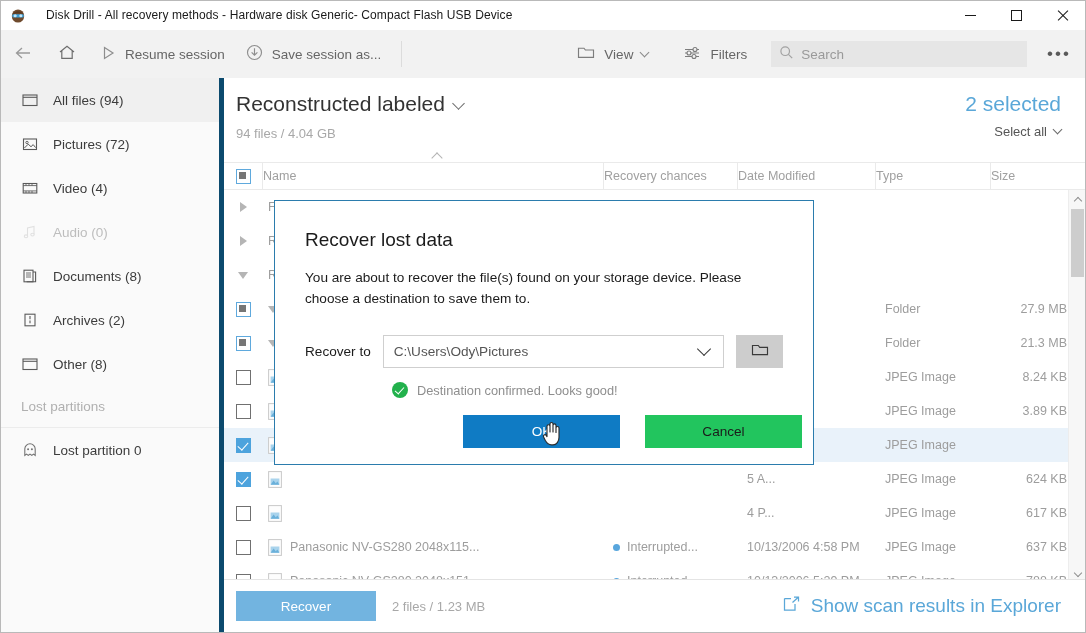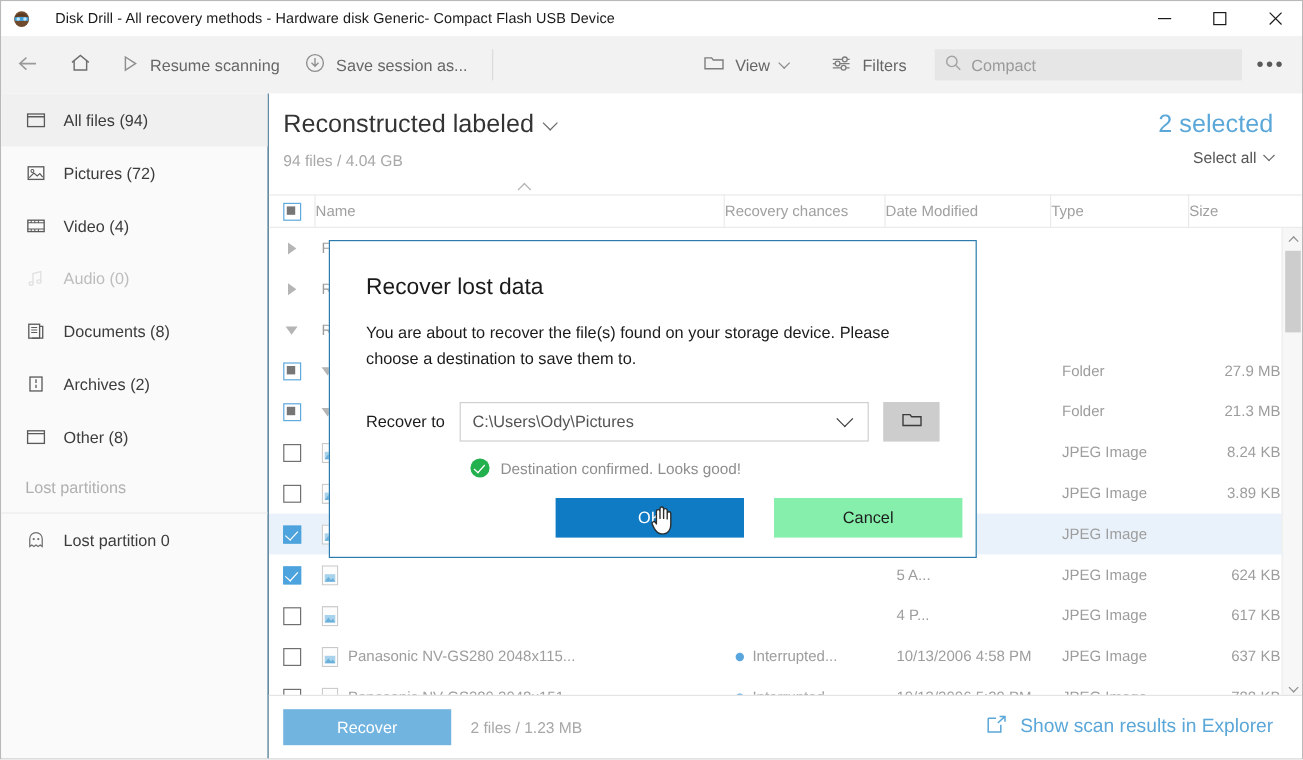--- a/index.html
+++ b/index.html
@@ -73,21 +73,21 @@
   }
   .more-btn {
     margin-left: auto; margin-right: 6px;
     width: 40px; height: 40px; display:flex; align-items:center;
     justify-content:center; color: #5a5a5a; font-size: 17px; letter-spacing: 2px;
   }
 
   
   .sidebar {
     position: absolute; top: 77px; left: 0; width: 223px; bottom: 0;
-    background: #fafafa; border-right: 1px solid #0c4a6e;
+    background: #fafafa; border-right: 5px solid #0c4a6e;
   }
   .side-item {
     height: 44px; display: flex; align-items: center;
     padding-left: 20px; gap: 14px;
     color: #3c3c3c; font-size: 13.5px;
   }
   .side-item.active { background: #f0f0f0; }
   .side-item.muted { color: #bdbdbd; }
   .side-item.muted .side-ico { opacity: .45; }
   .side-ico {
@@ -221,21 +221,21 @@
     display: flex; align-items: center; padding: 0 24px 0 12px;
   }
   .btn-recover {
     width: 140px; height: 30px; background: #72b4e0; color: #fff;
     font-size: 13.5px; display:flex; align-items:center; justify-content:center;
     border: none;
   }
   .bb-count { font-size: 13px; color: #a8a8a8; margin-left: 16px; }
   .bb-link {
     margin-left: auto; display:flex; align-items:center; gap: 10px;
-    color: #5aa7d8; font-size: 16px;
+    color: #5aa7d8; font-size: 19px;
   }
 
   
   .modal-root { position: absolute; inset: 0; }
   .modal {
     position: absolute; left: 273px; top: 199px;
     width: 540px; height: 265px;
     background: #fff; border: 1px solid #2b7cad;
     box-shadow: 0 0 0 0 rgba(0,0,0,0);
   }
@@ -280,21 +280,21 @@
   }
   .modal-actions {
     position: absolute; left: 188px; bottom: 16px;
     display: flex; gap: 25px;
   }
   .btn-ok {
     width: 157px; height: 33px; background: #0f7bc4; color: #fff;
     border: none; font-size: 13.6px;
   }
   .btn-cancel {
-    width: 157px; height: 33px; background: #86efac; color: #1b1b1b;
+    width: 157px; height: 33px; background: #22c55e; color: #1b1b1b;
     border: none; font-size: 13.6px;
   }
   .cursor-hand {
     position: absolute; left: 540px; top: 420px; width: 22px; height: 26px;
     pointer-events: none;
   }
 </style>
 </head>
 <body>
 
@@ -338,21 +338,21 @@
             <path d="M3 9 L10 3.2 L17 9 M4.8 8 V15.3 H15.2 V8" stroke="#6e6e6e" stroke-width="1.2" fill="none"></path>
           </svg>
       </span>
     </div>
     <div class="tbar-btn">
       <span>
         <svg width="18" height="18" viewBox="0 0 18 18">
             <path d="M5.5 3.5 L14 9 L5.5 14.5 Z" stroke="#8e8e8e" stroke-width="1.2" fill="none"></path>
           </svg>
       </span>
-      <span class="tbar-label">Resume scanning</span>
+      <span class="tbar-label">Resume session</span>
     </div>
     <div class="tbar-btn">
       <span>
         <svg width="19" height="19" viewBox="0 0 19 19">
             <circle cx="9.5" cy="9.5" r="7" stroke="#8e8e8e" stroke-width="1.15" fill="none"></circle>
             <path d="M9.5 5.3 V12 M6.6 9.3 L9.5 12.2 L12.4 9.3" stroke="#8e8e8e" stroke-width="1.15" fill="none"></path>
           </svg>
       </span>
       <span class="tbar-label">Save session as...</span>
     </div>
@@ -378,21 +378,21 @@
       </span>
       <span class="tbar-label">Filters</span>
     </div>
     <div class="search-box" style="margin-left:14px;">
       <span>
         <svg width="15" height="15" viewBox="0 0 15 15">
             <circle cx="6.2" cy="6.2" r="4.3" stroke="#a2a2a2" stroke-width="1.2" fill="none"></circle>
             <path d="M9.4 9.4 L13.2 13.2" stroke="#a2a2a2" stroke-width="1.2"></path>
           </svg>
       </span>
-      <span>Compact</span>
+      <span>Search</span>
     </div>
     <div class="more-btn">
       <span>•••</span>
     </div>
   </div>
 
   <div class="sidebar">
     <div class="side-item active">
       <span class="side-ico">
         <svg width="18" height="18" viewBox="0 0 18 18">

